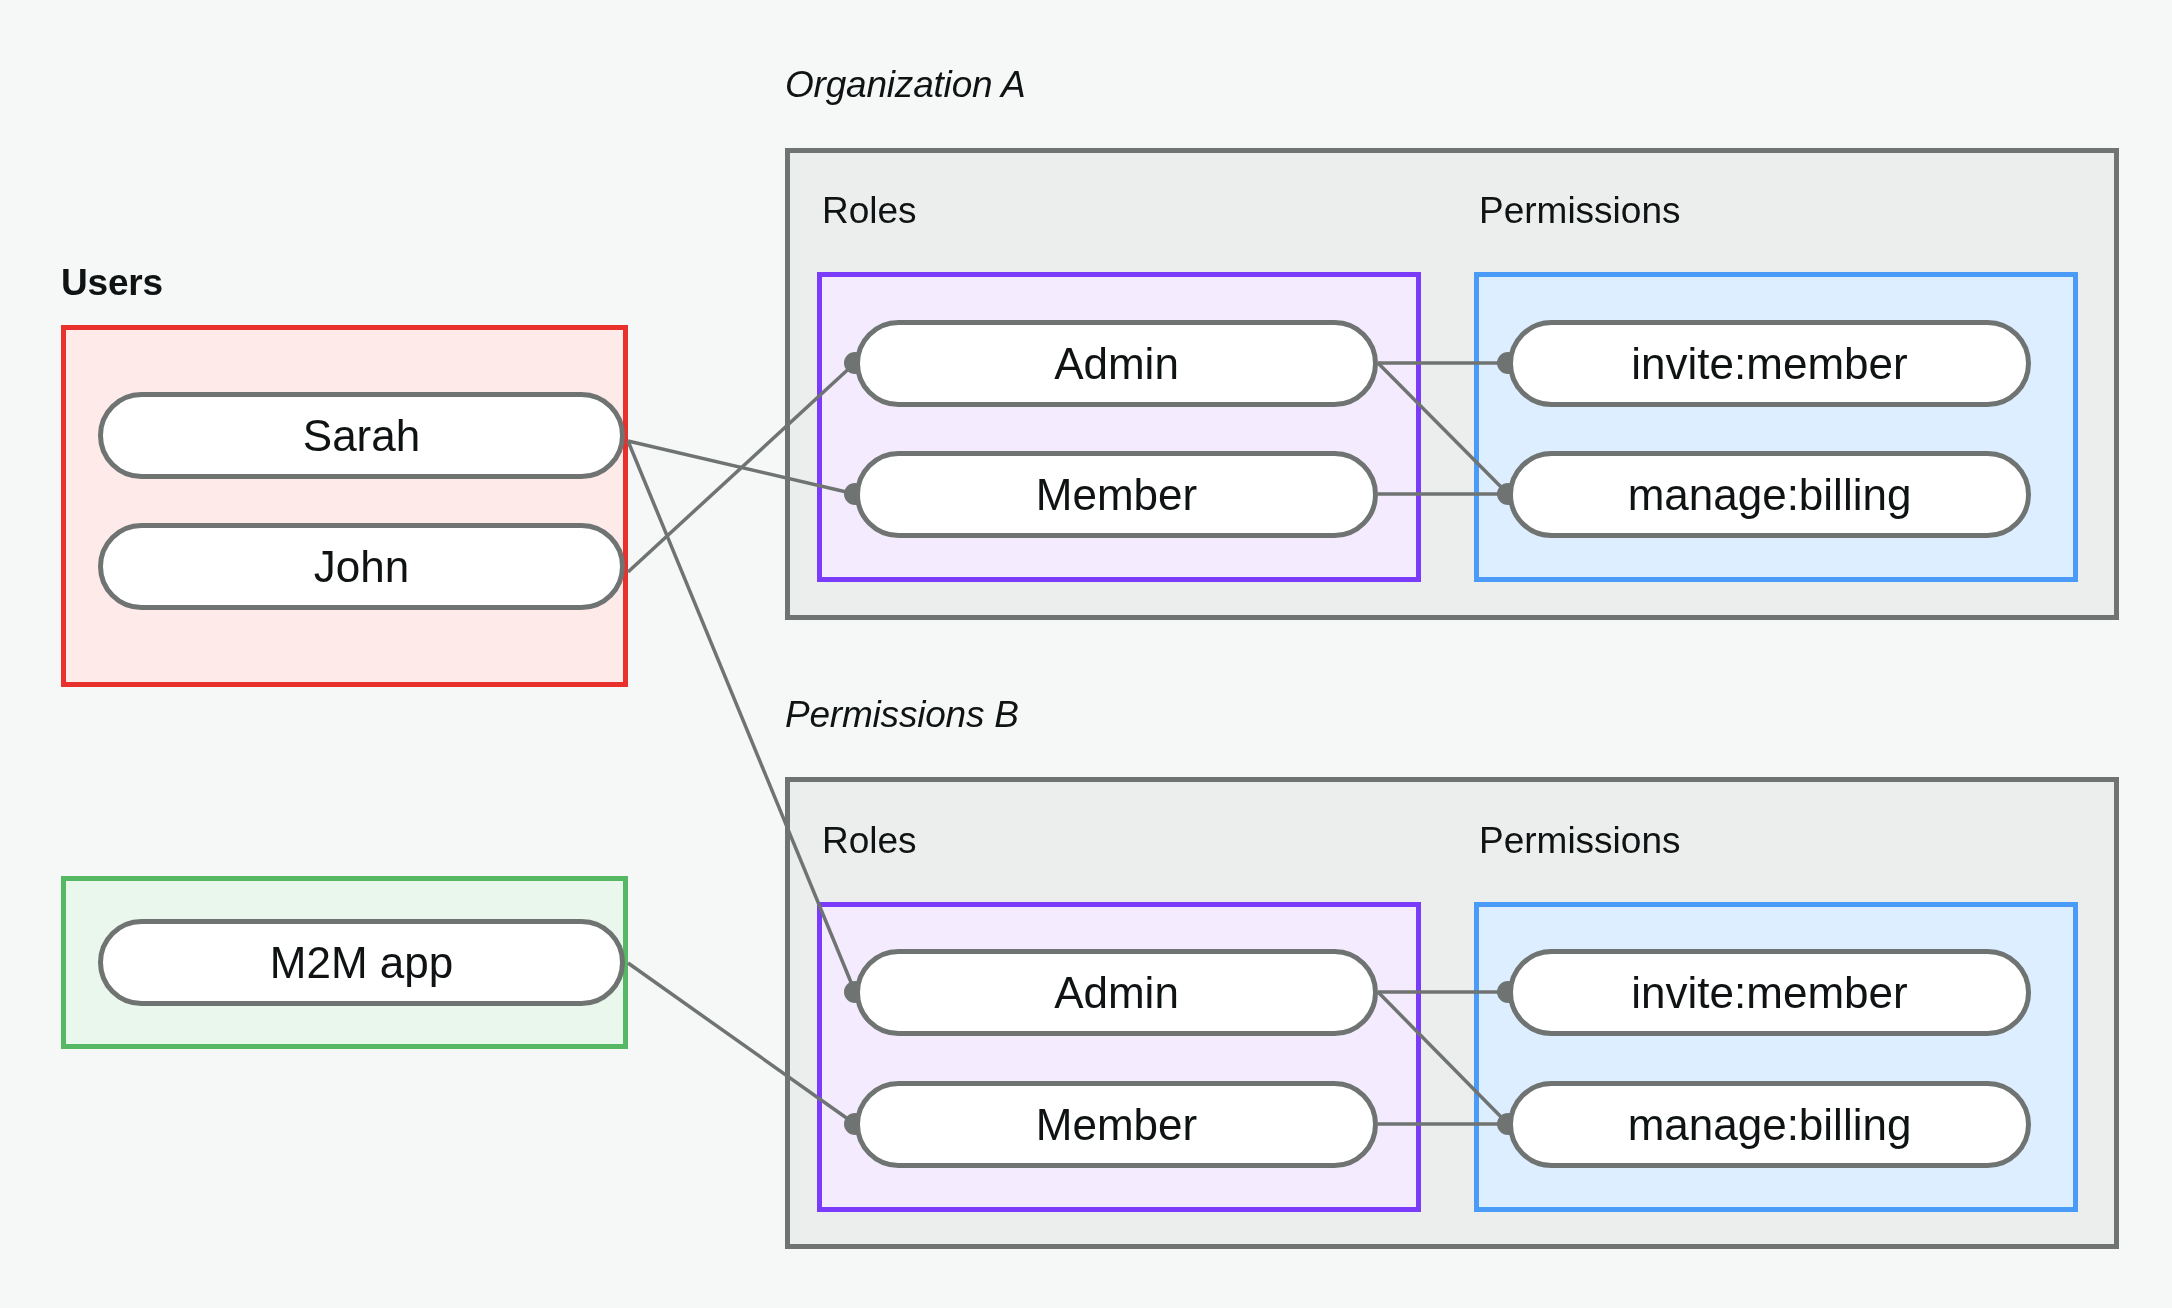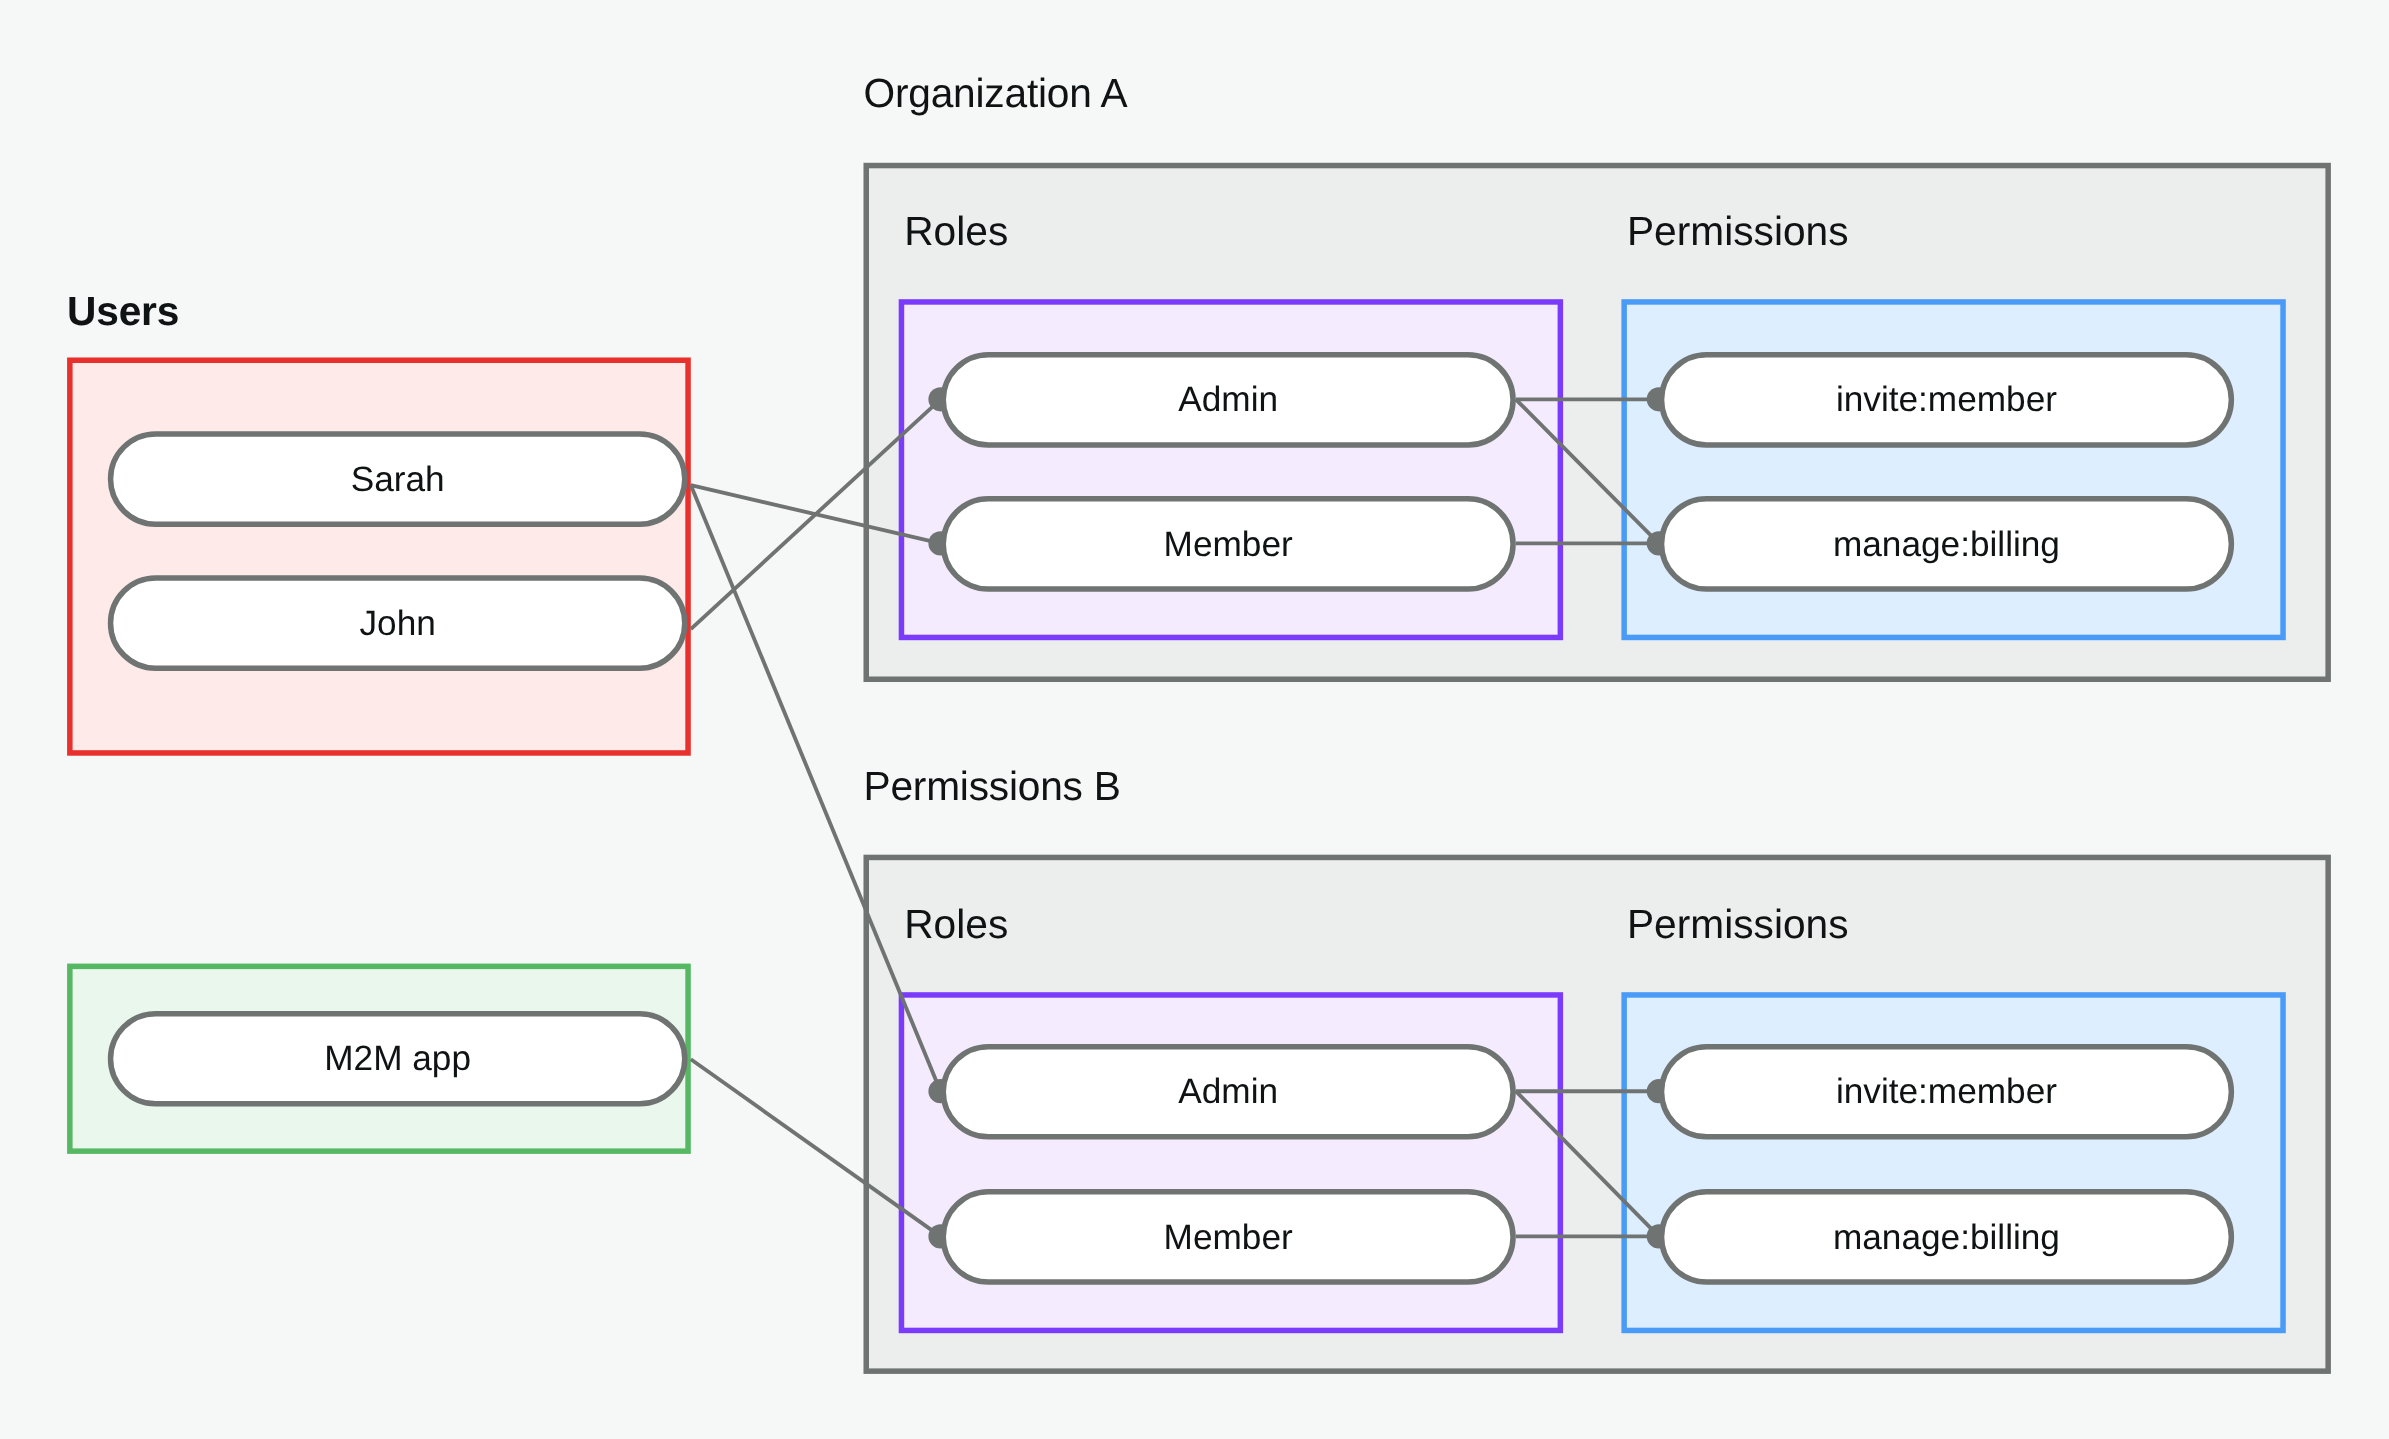--- a/index.html
+++ b/index.html
@@ -39,20 +39,21 @@
     margin-top: 23px;
   }
   .org-title {
     position: absolute;
     font-size: 37px;
     font-weight: 400;
     color: #101314;
     letter-spacing: -0.2px;
     white-space: nowrap;
     z-index: 3;
+    font-style: italic;
   }
   .panel-title {
     position: absolute;
     font-size: 37px;
     font-weight: 400;
     color: #101314;
     white-space: nowrap;
     z-index: 4;
   }
 
@@ -86,21 +87,21 @@
   
   .pill {
     position: absolute;
     box-sizing: border-box;
     background: #ffffff;
     border: 5px solid #6f7372;
     border-radius: 999px;
     display: flex;
     align-items: center;
     justify-content: center;
-    font-size: 32px;
+    font-size: 44px;
     color: #101314;
     z-index: 6;
     white-space: nowrap;
   }
 </style>
 </head>
 <body>
 
 <div id="canvas">
 

